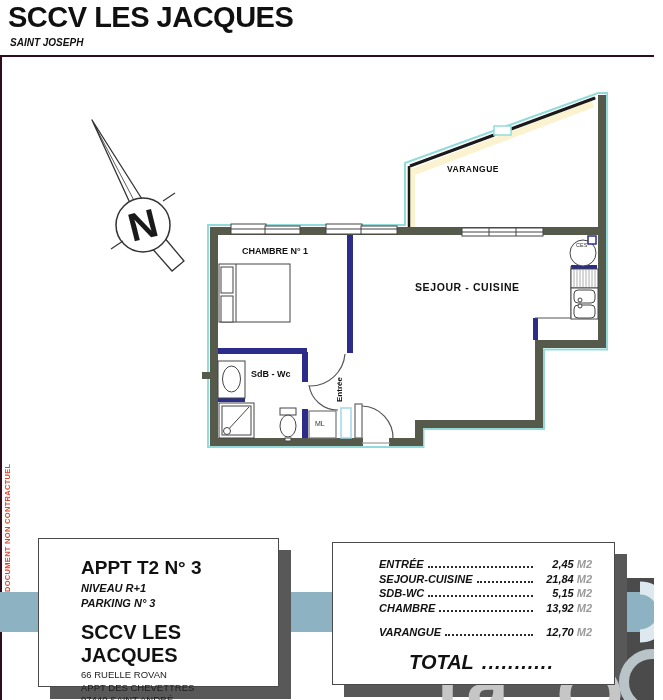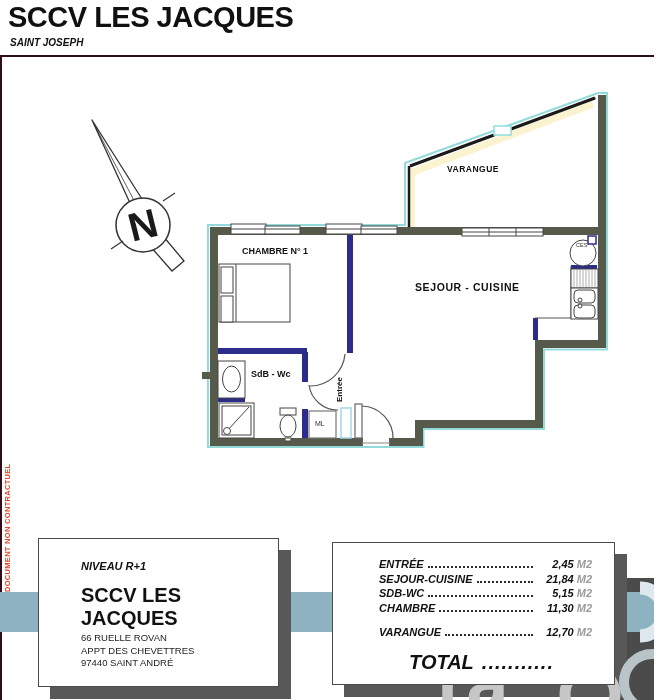--- a/index.html
+++ b/index.html
@@ -186,21 +186,23 @@
 
   <div class="plan-label" id="lbl-chambre">CHAMBRE N° 1</div>
   <div class="plan-label" id="lbl-sejour">SEJOUR - CUISINE</div>
   <div class="plan-label" id="lbl-varangue">VARANGUE</div>
   <div class="plan-label" id="lbl-sdb">SdB - Wc</div>
   <div class="plan-label" id="lbl-entree">Entrée</div>
   <div class="plan-label" id="lbl-ml">ML</div>
   <div class="plan-label" id="lbl-ces">CES</div>
 
   <div class="white-box" id="info-box">
+    <div id="info-apartment">APPT T2 N° 3</div>
     <div class="info-sub">NIVEAU R+1</div>
+    <div class="info-sub">PARKING N° 3</div>
     <div id="info-company">SCCV LES JACQUES</div>
     <div id="info-address">
       <div class="addr-line">66 RUELLE ROVAN</div>
       <div class="addr-line">APPT DES CHEVETTRES</div>
       <div class="addr-line">97440 SAINT ANDRÉ</div>
     </div>
   </div>
 
   <div class="white-box" id="areas-box">
     <div class="area-row">
@@ -217,21 +219,21 @@
     </div>
     <div class="area-row">
       <span>SDB-WC</span>
       <span class="area-leader"></span>
       <span class="area-value">5,15</span>
       <span class="area-unit">M2</span>
     </div>
     <div class="area-row">
       <span>CHAMBRE</span>
       <span class="area-leader"></span>
-      <span class="area-value">11,30</span>
+      <span class="area-value">13,92</span>
       <span class="area-unit">M2</span>
     </div>
     <div class="area-row row-varangue">
       <span>VARANGUE</span>
       <span class="area-leader"></span>
       <span class="area-value">12,70</span>
       <span class="area-unit">M2</span>
     </div>
     <div id="total-row">
       <span>TOTAL</span>

